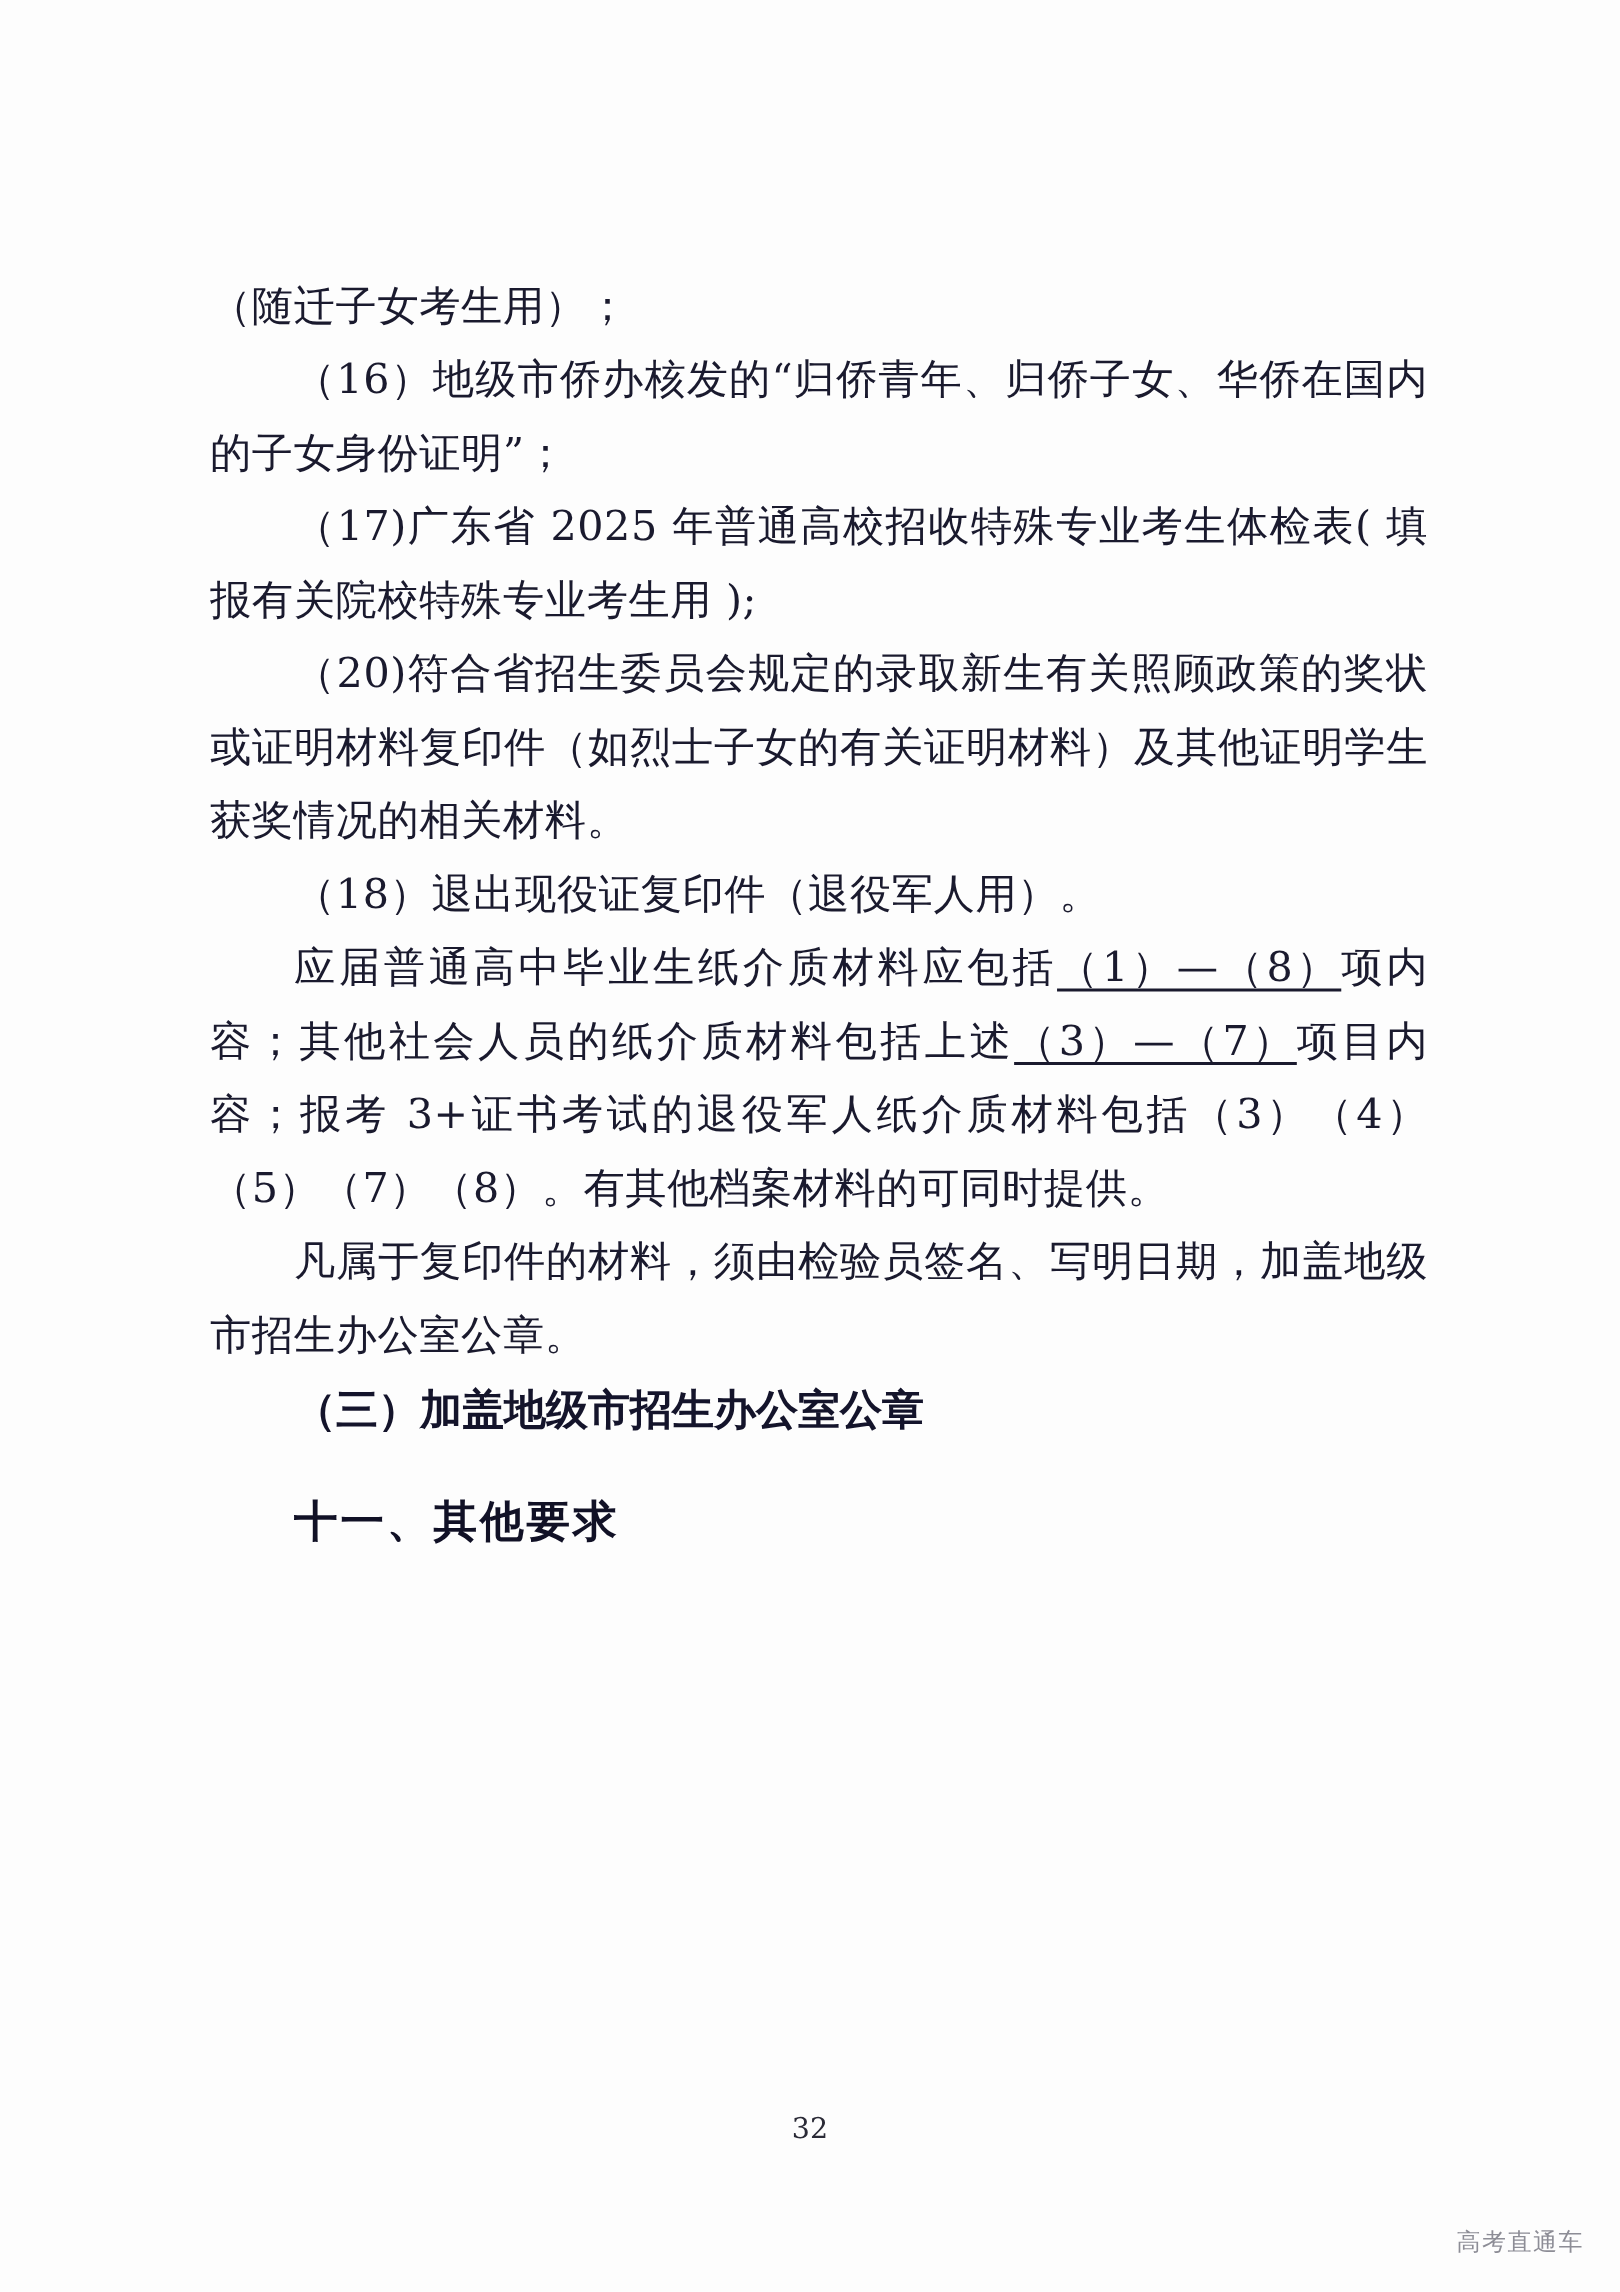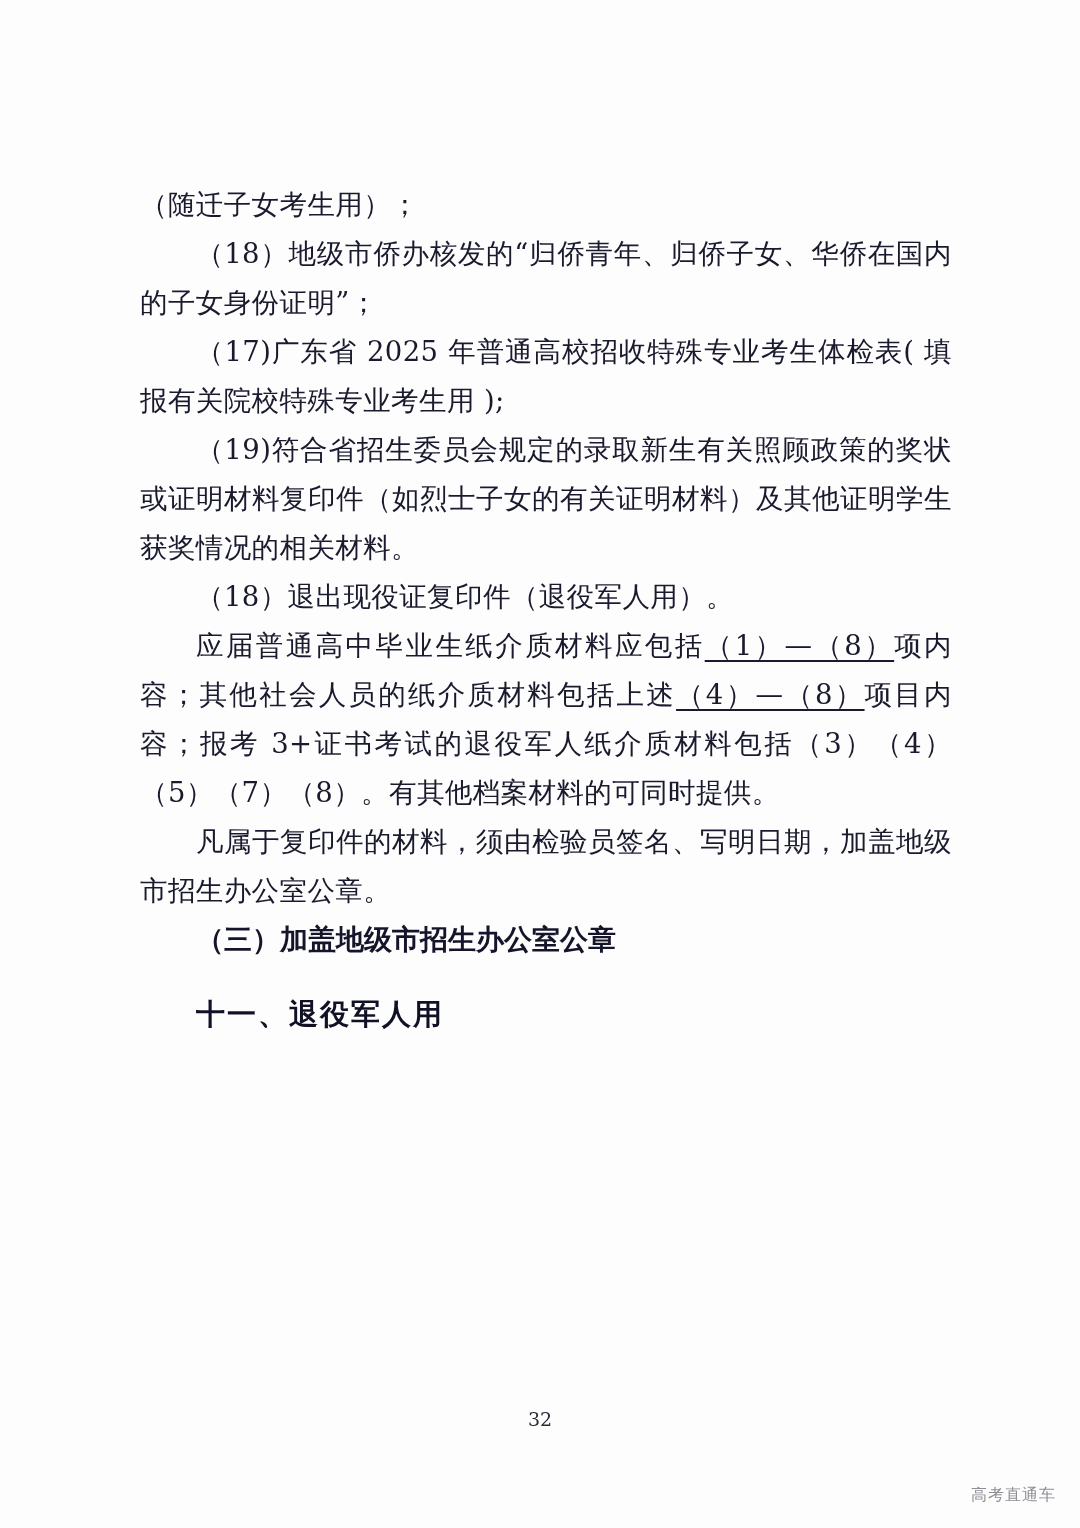--- a/index.html
+++ b/index.html
@@ -82,34 +82,34 @@
     letter-spacing: 1px;
   }
 </style>
 </head>
 <body>
 
 <div class="page">
   <div class="content">
 
     <p class="para">（随迁子女考生用）；</p>
-    <p class="para indent">（18）地级市侨办核发的“归侨青年、归侨子女、华侨在国内的子女身份证明”；</p>
+    <p class="para indent">（16）地级市侨办核发的“归侨青年、归侨子女、华侨在国内的子女身份证明”；</p>
     <p class="para indent">（17)广东省 2025 年普通高校招收特殊专业考生体检表( 填报有关院校特殊专业考生用 );</p>
-    <p class="para indent">（19)符合省招生委员会规定的录取新生有关照顾政策的奖状或证明材料复印件（如烈士子女的有关证明材料）及其他证明学生获奖情况的相关材料。</p>
+    <p class="para indent">（20)符合省招生委员会规定的录取新生有关照顾政策的奖状或证明材料复印件（如烈士子女的有关证明材料）及其他证明学生获奖情况的相关材料。</p>
     <p class="para indent">（18）退出现役证复印件（退役军人用）。</p>
 
     <p class="para indent">
-      <span>应届普通高中毕业生纸介质材料应包括</span><span class="underline-seg">（1）—（8）</span><span>项内容；其他社会人员的纸介质材料包括上述</span><span class="underline-seg">（4）—（8）</span><span>项目内容；报考 3+证书考试的退役军人纸介质材料包括（3）（4）（5）（7）（8）。有其他档案材料的可同时提供。</span>
+      <span>应届普通高中毕业生纸介质材料应包括</span><span class="underline-seg">（1）—（8）</span><span>项内容；其他社会人员的纸介质材料包括上述</span><span class="underline-seg">（3）—（7）</span><span>项目内容；报考 3+证书考试的退役军人纸介质材料包括（3）（4）（5）（7）（8）。有其他档案材料的可同时提供。</span>
     </p>
 
     <p class="para indent">凡属于复印件的材料，须由检验员签名、写明日期，加盖地级市招生办公室公章。</p>
 
     <p class="heading">（三）加盖地级市招生办公室公章</p>
 
 
     <div class="block-gap"></div>
-    <p class="heading-major">十一、退役军人用</p>
+    <p class="heading-major">十一、其他要求</p>
 
   </div>
 
   <div class="page-number">32</div>
   <div class="watermark">高考直通车</div>
 </div>
 
 </body></html>

